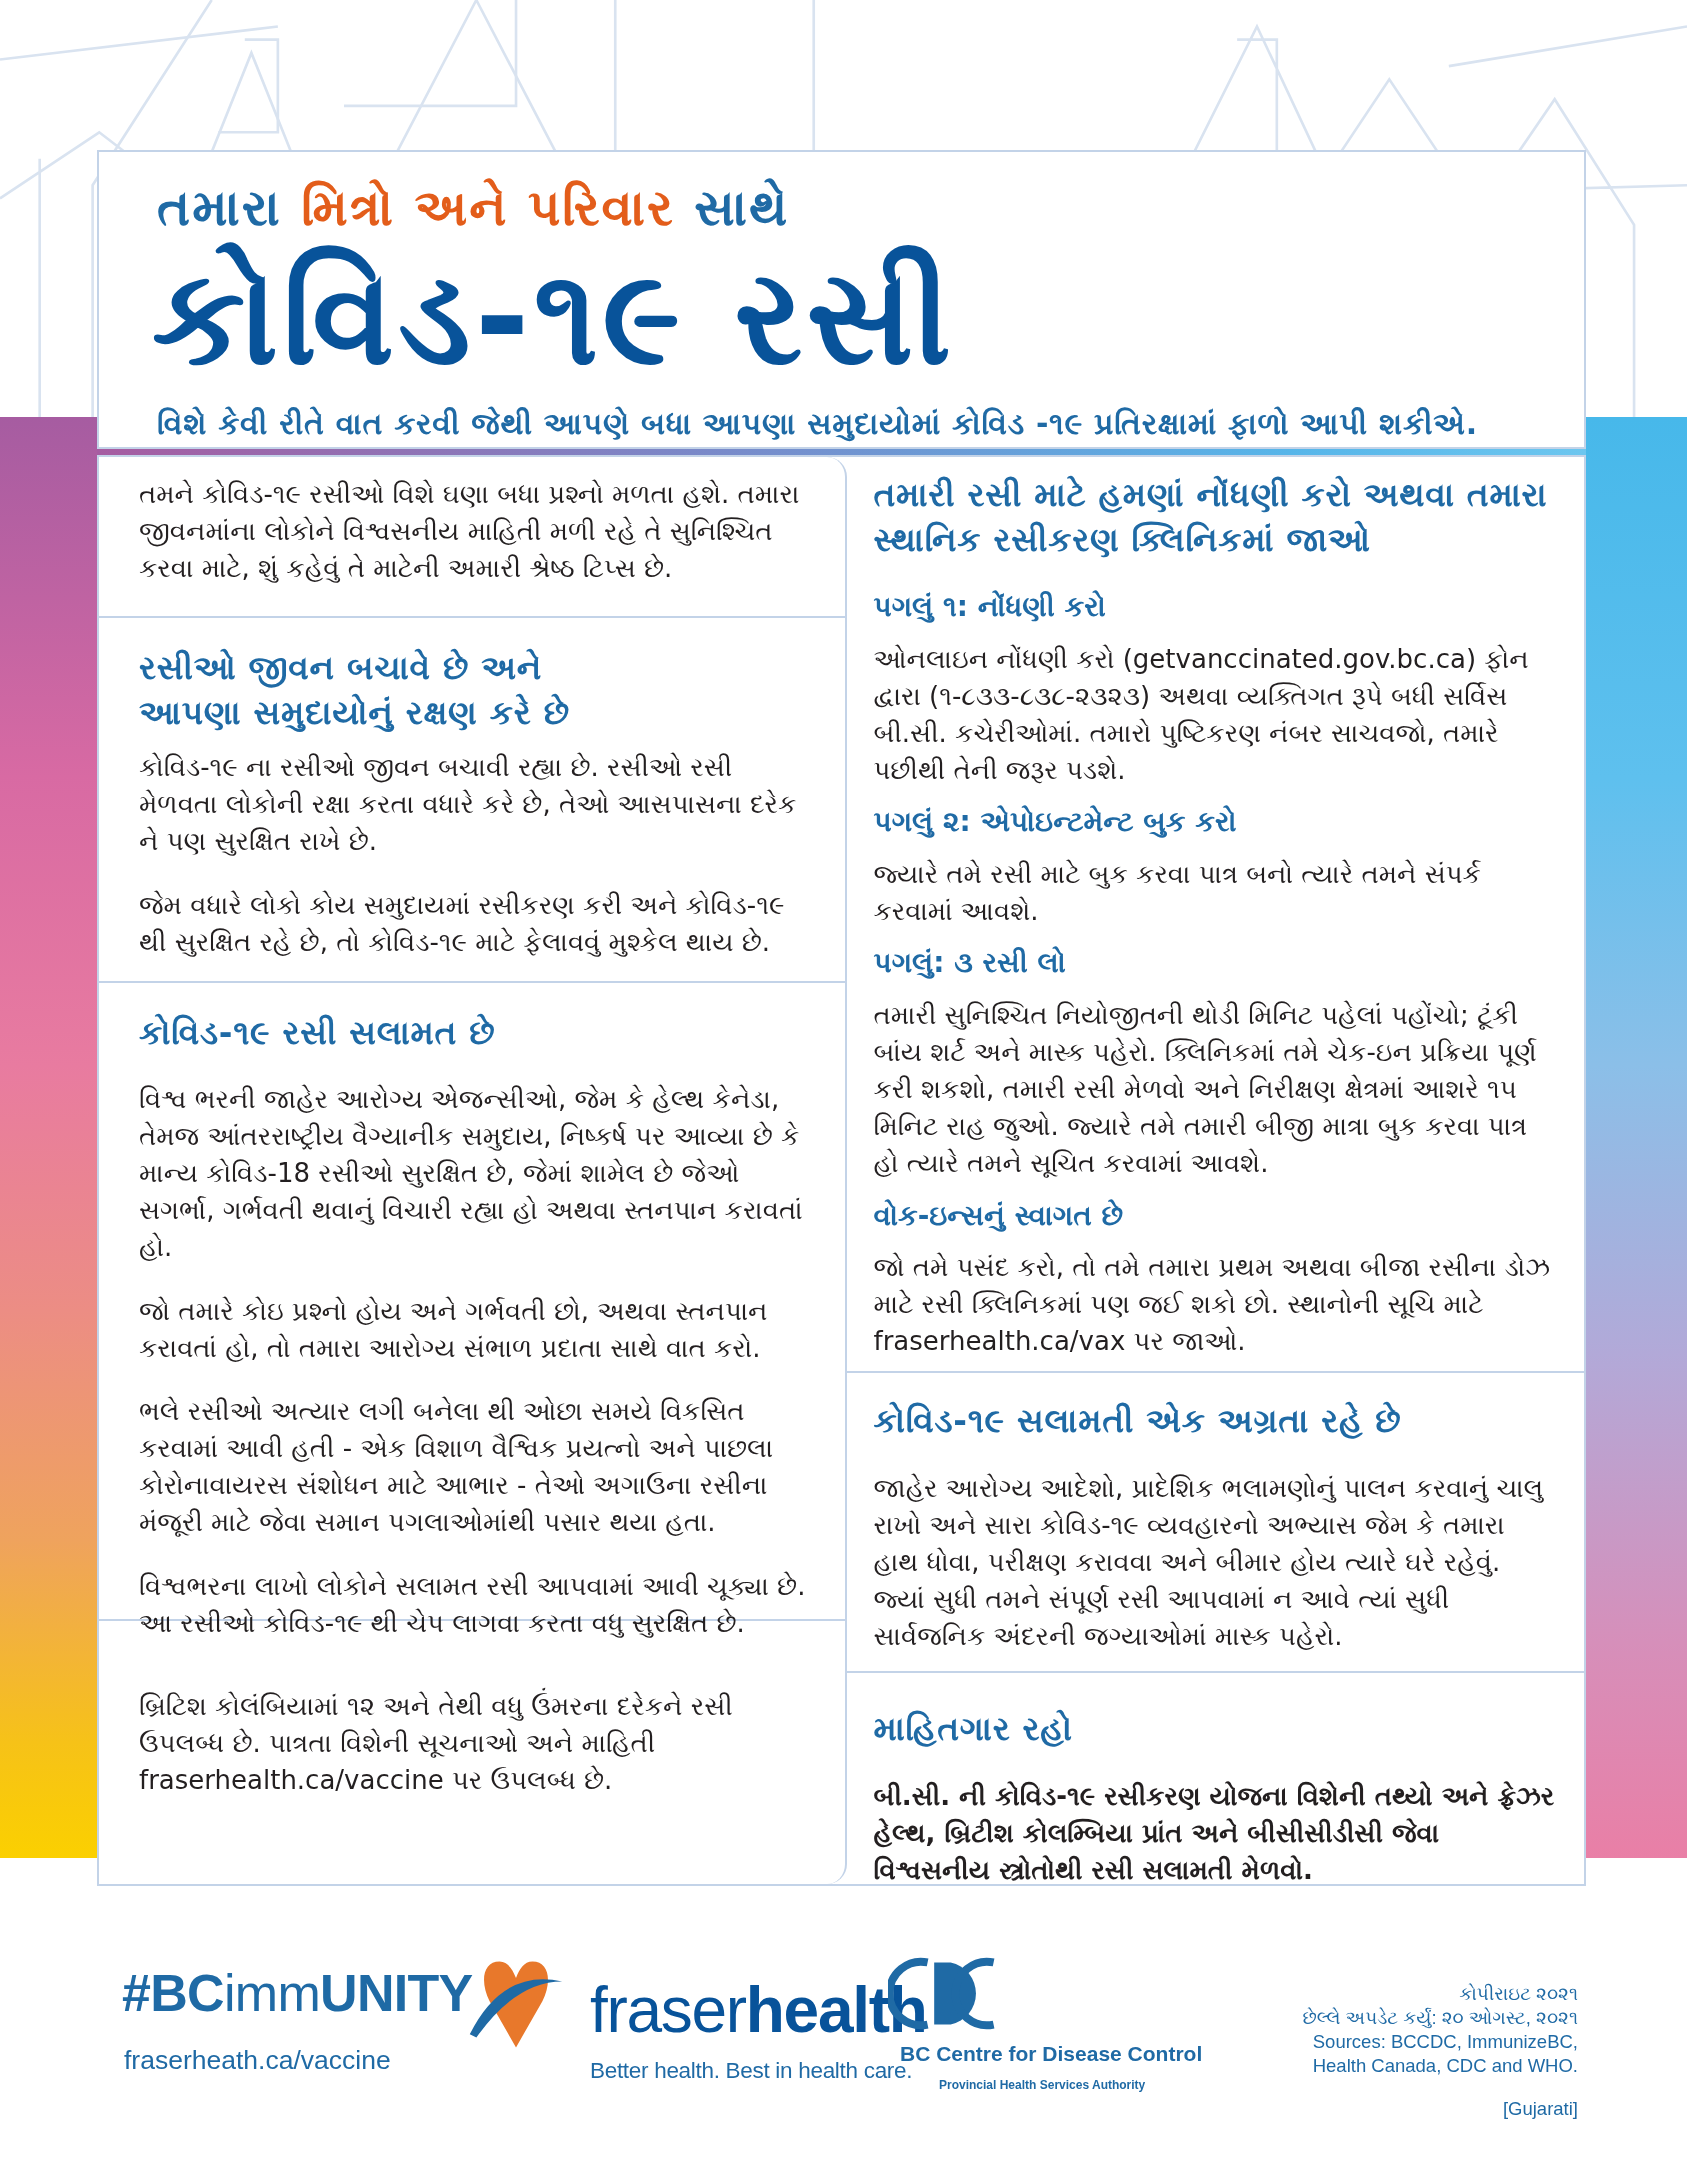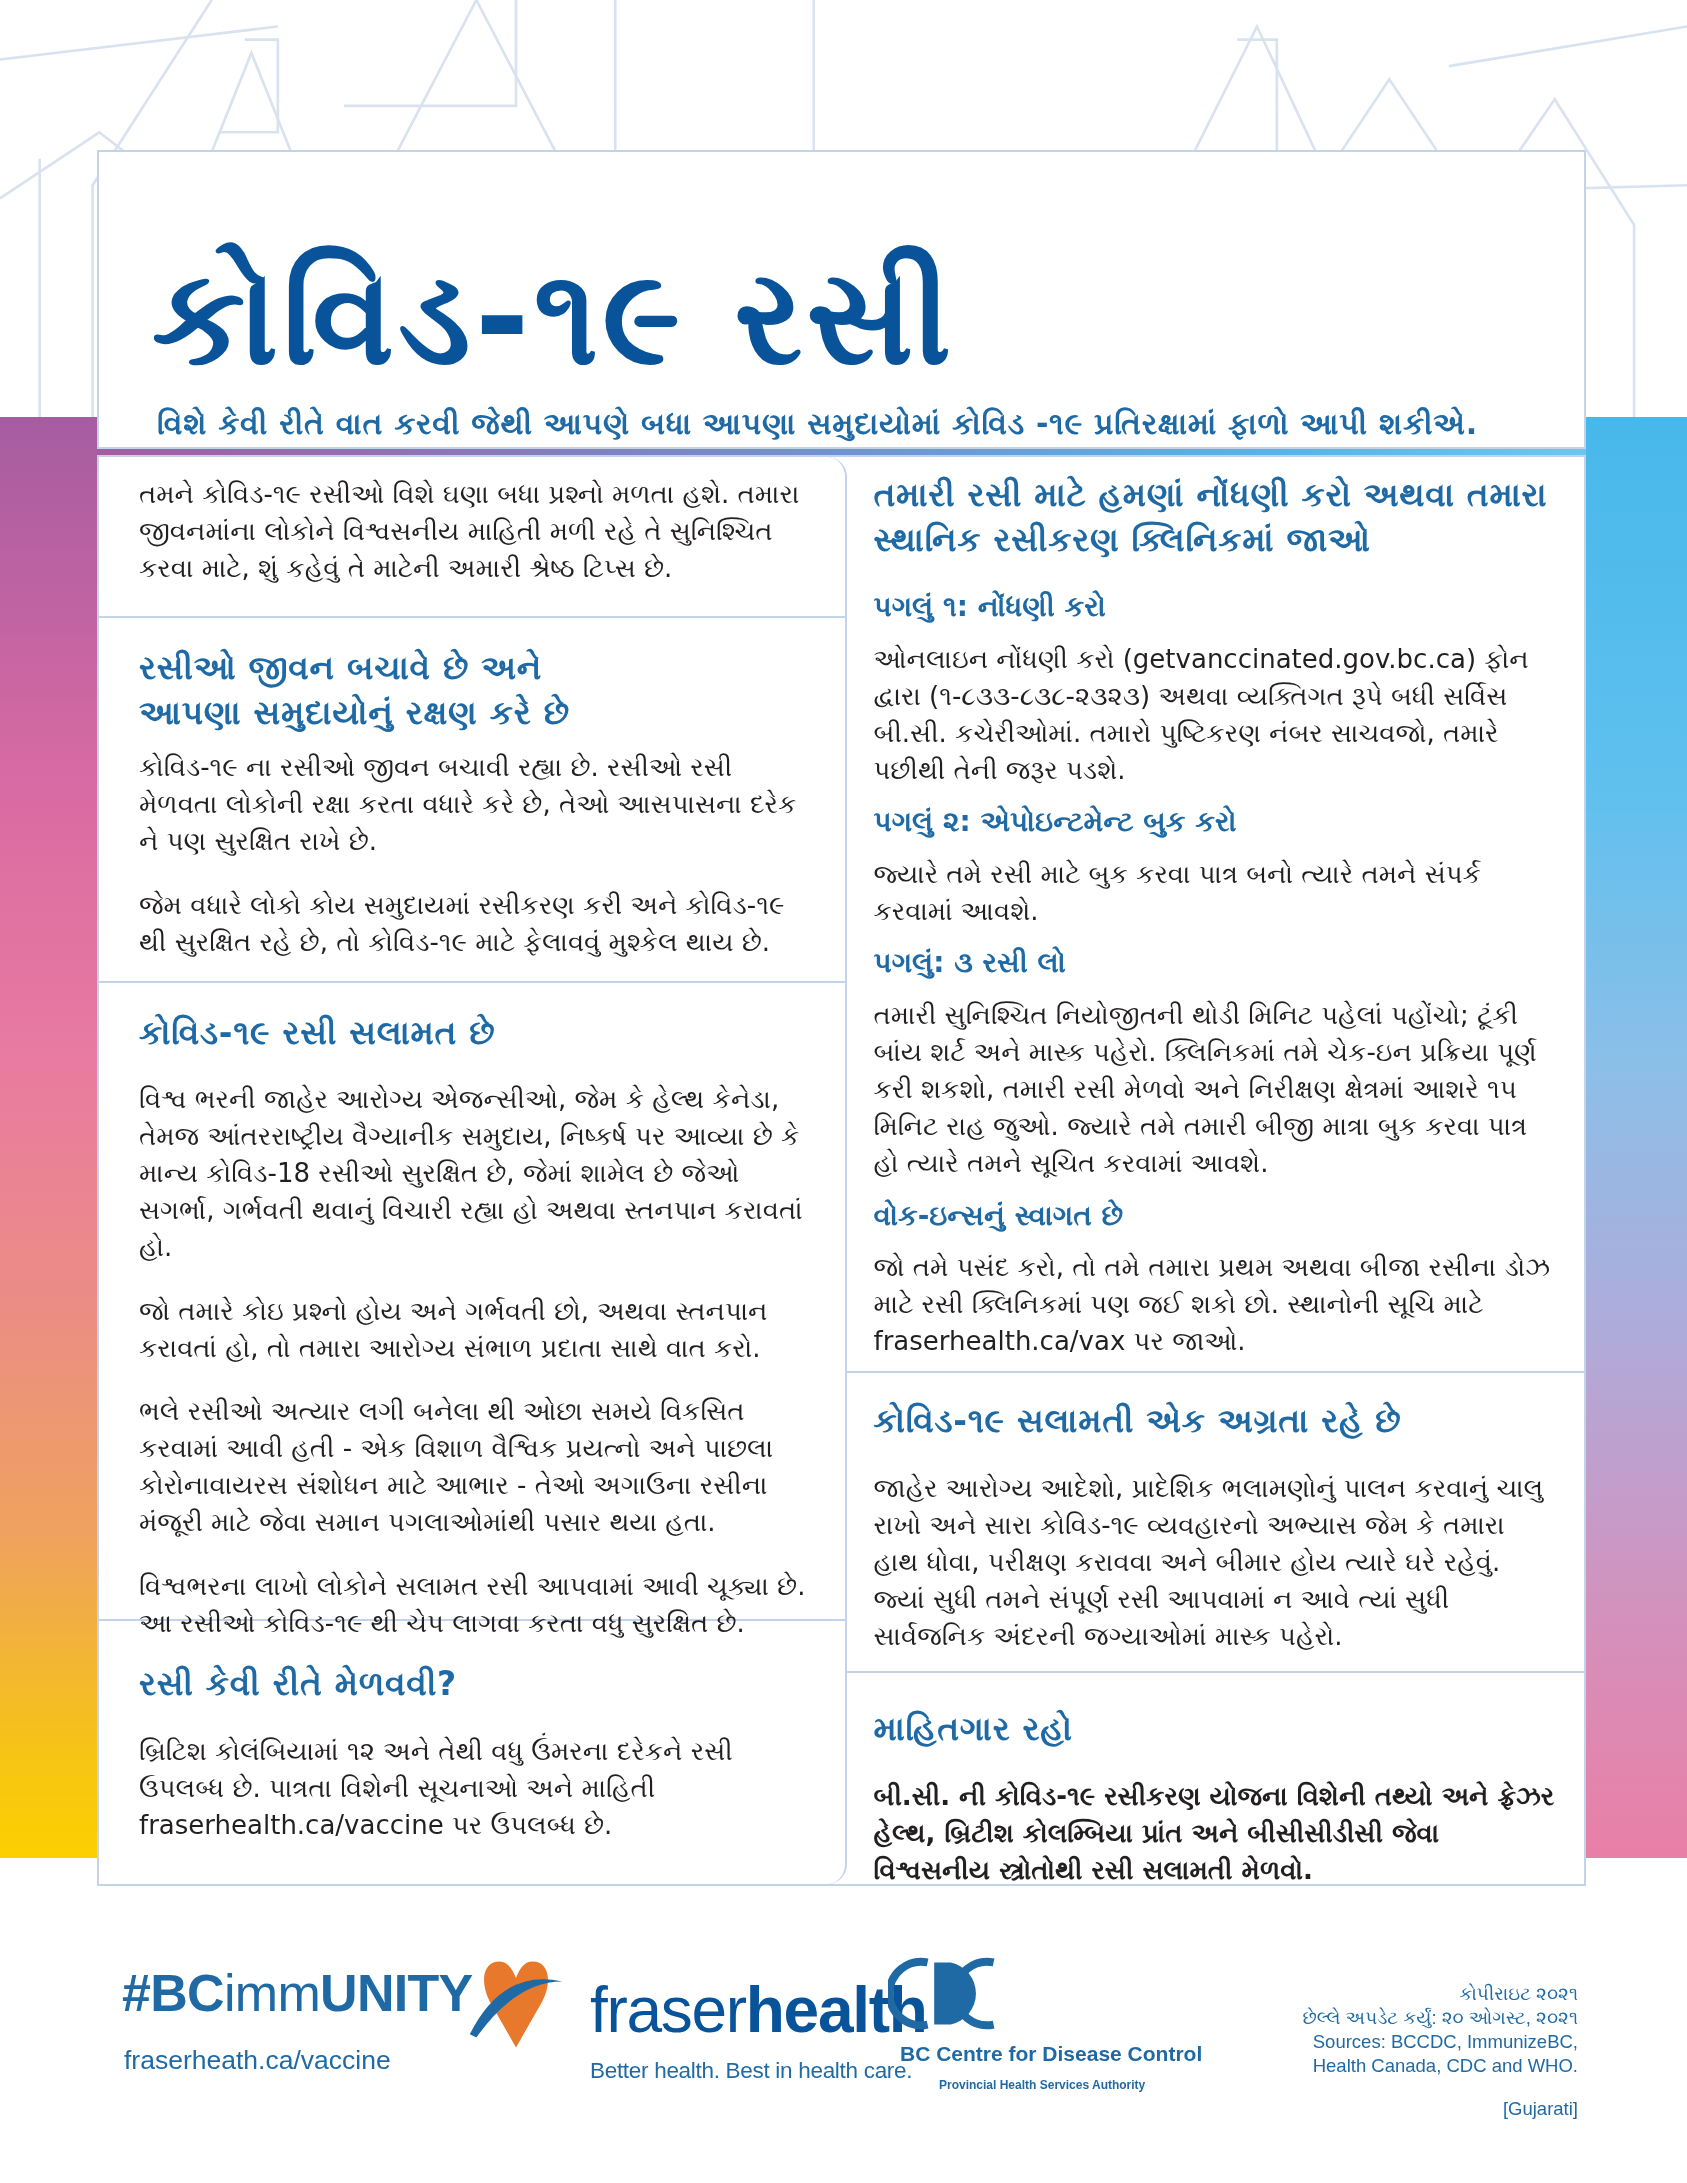--- a/index.html
+++ b/index.html
@@ -77,20 +77,21 @@
     <path d="M2220 340 L2350 150 L2470 340 L2470 700 M2190 100 L2550 40 M2200 290 L2550 280"></path>
     <path d="M1620 420 Q1660 380 1700 420 Q1740 460 1700 500 Q1660 540 1620 500 Z"></path>
   </svg>
 </div>
 
 <div class="band-mid"></div>
 <div class="band-left"></div>
 <div class="band-right"></div>
 
 <section class="header">
+  <div class="pre"><span>તમારા </span><span class="accent">મિત્રો અને પરિવાર</span><span> સાથે</span></div>
   <h1 class="title">કોવિડ-૧૯ રસી</h1>
   <div class="sub">વિશે કેવી રીતે વાત કરવી જેથી આપણે બધા આપણા સમુદાયોમાં કોવિડ -૧૯ પ્રતિરક્ષામાં ફાળો આપી શકીએ.</div>
 </section>
 
 <main class="content">
   <div class="col col-left">
     <div class="section" style="top:0;height:161px;padding-top:18.5px;">
       <p class="p">તમને કોવિડ-૧૯ રસીઓ વિશે ઘણા બધા પ્રશ્નો મળતા હશે. તમારા જીવનમાંના લોકોને વિશ્વસનીય માહિતી મળી રહે તે સુનિશ્ચિત કરવા માટે, શું કહેવું  તે માટેની અમારી શ્રેષ્ઠ ટિપ્સ છે.</p>
     </div>
     <div class="section" style="top:161px;height:365px;padding-top:26.5px;">
@@ -106,21 +107,20 @@
       <div class="gap-m"></div>
       <p class="p">વિશ્વ ભરની જાહેર આરોગ્ય એજન્સીઓ, જેમ કે હેલ્થ કેનેડા, તેમજ આંતરરાષ્ટ્રીય વૈગ્યાનીક સમુદાય, નિષ્કર્ષ પર આવ્યા છે કે માન્ય કોવિડ-18 રસીઓ સુરક્ષિત છે, જેમાં શામેલ છે જેઓ સગર્ભા, ગર્ભવતી થવાનું વિચારી રહ્યા હો અથવા સ્તનપાન કરાવતાં હો.</p>
       <div class="gap-m"></div>
       <p class="p">જો તમારે કોઇ પ્રશ્નો હોય અને ગર્ભવતી છો, અથવા સ્તનપાન કરાવતાં હો, તો તમારા આરોગ્ય સંભાળ પ્રદાતા સાથે વાત કરો.</p>
       <div class="gap-m"></div>
       <p class="p">ભલે રસીઓ અત્યાર લગી બનેલા થી ઓછા સમયે વિકસિત કરવામાં આવી હતી - એક વિશાળ વૈશ્વિક પ્રયત્નો અને પાછલા કોરોનાવાયરસ સંશોધન માટે આભાર - તેઓ અગાઉના રસીના મંજૂરી માટે જેવા સમાન પગલાઓમાંથી પસાર થયા હતા.</p>
       <div class="gap-m"></div>
       <p class="p">વિશ્વભરના લાખો લોકોને સલામત રસી આપવામાં આવી ચૂક્યા છે. આ રસીઓ કોવિડ-૧૯ થી ચેપ લાગવા કરતા વધુ સુરક્ષિત છે.</p>
     </div>
     <div class="section" style="top:1164px;bottom:0;padding-top:40px;">
-      <h2 class="h2">રસી કેવી રીતે મેળવવી?</h2>
       <div class="gap-m"></div>
       <p class="p">બ્રિટિશ કોલંબિયામાં ૧૨ અને તેથી વધુ ઉંમરના દરેકને રસી ઉપલબ્ધ છે. પાત્રતા વિશેની સૂચનાઓ અને માહિતી fraserhealth.ca/vaccine પર ઉપલબ્ધ છે.</p>
     </div>
   </div>
 
   <div class="col col-right">
     <div class="section" style="top:0;height:916px;padding-top:14.6px;">
       <h2 class="h2">તમારી રસી માટે હમણાં નોંધણી કરો અથવા તમારા સ્થાનિક રસીકરણ ક્લિનિકમાં જાઓ</h2>
       <div class="gap-m"></div>
       <h3 class="h3">પગલું ૧: નોંધણી કરો</h3>

